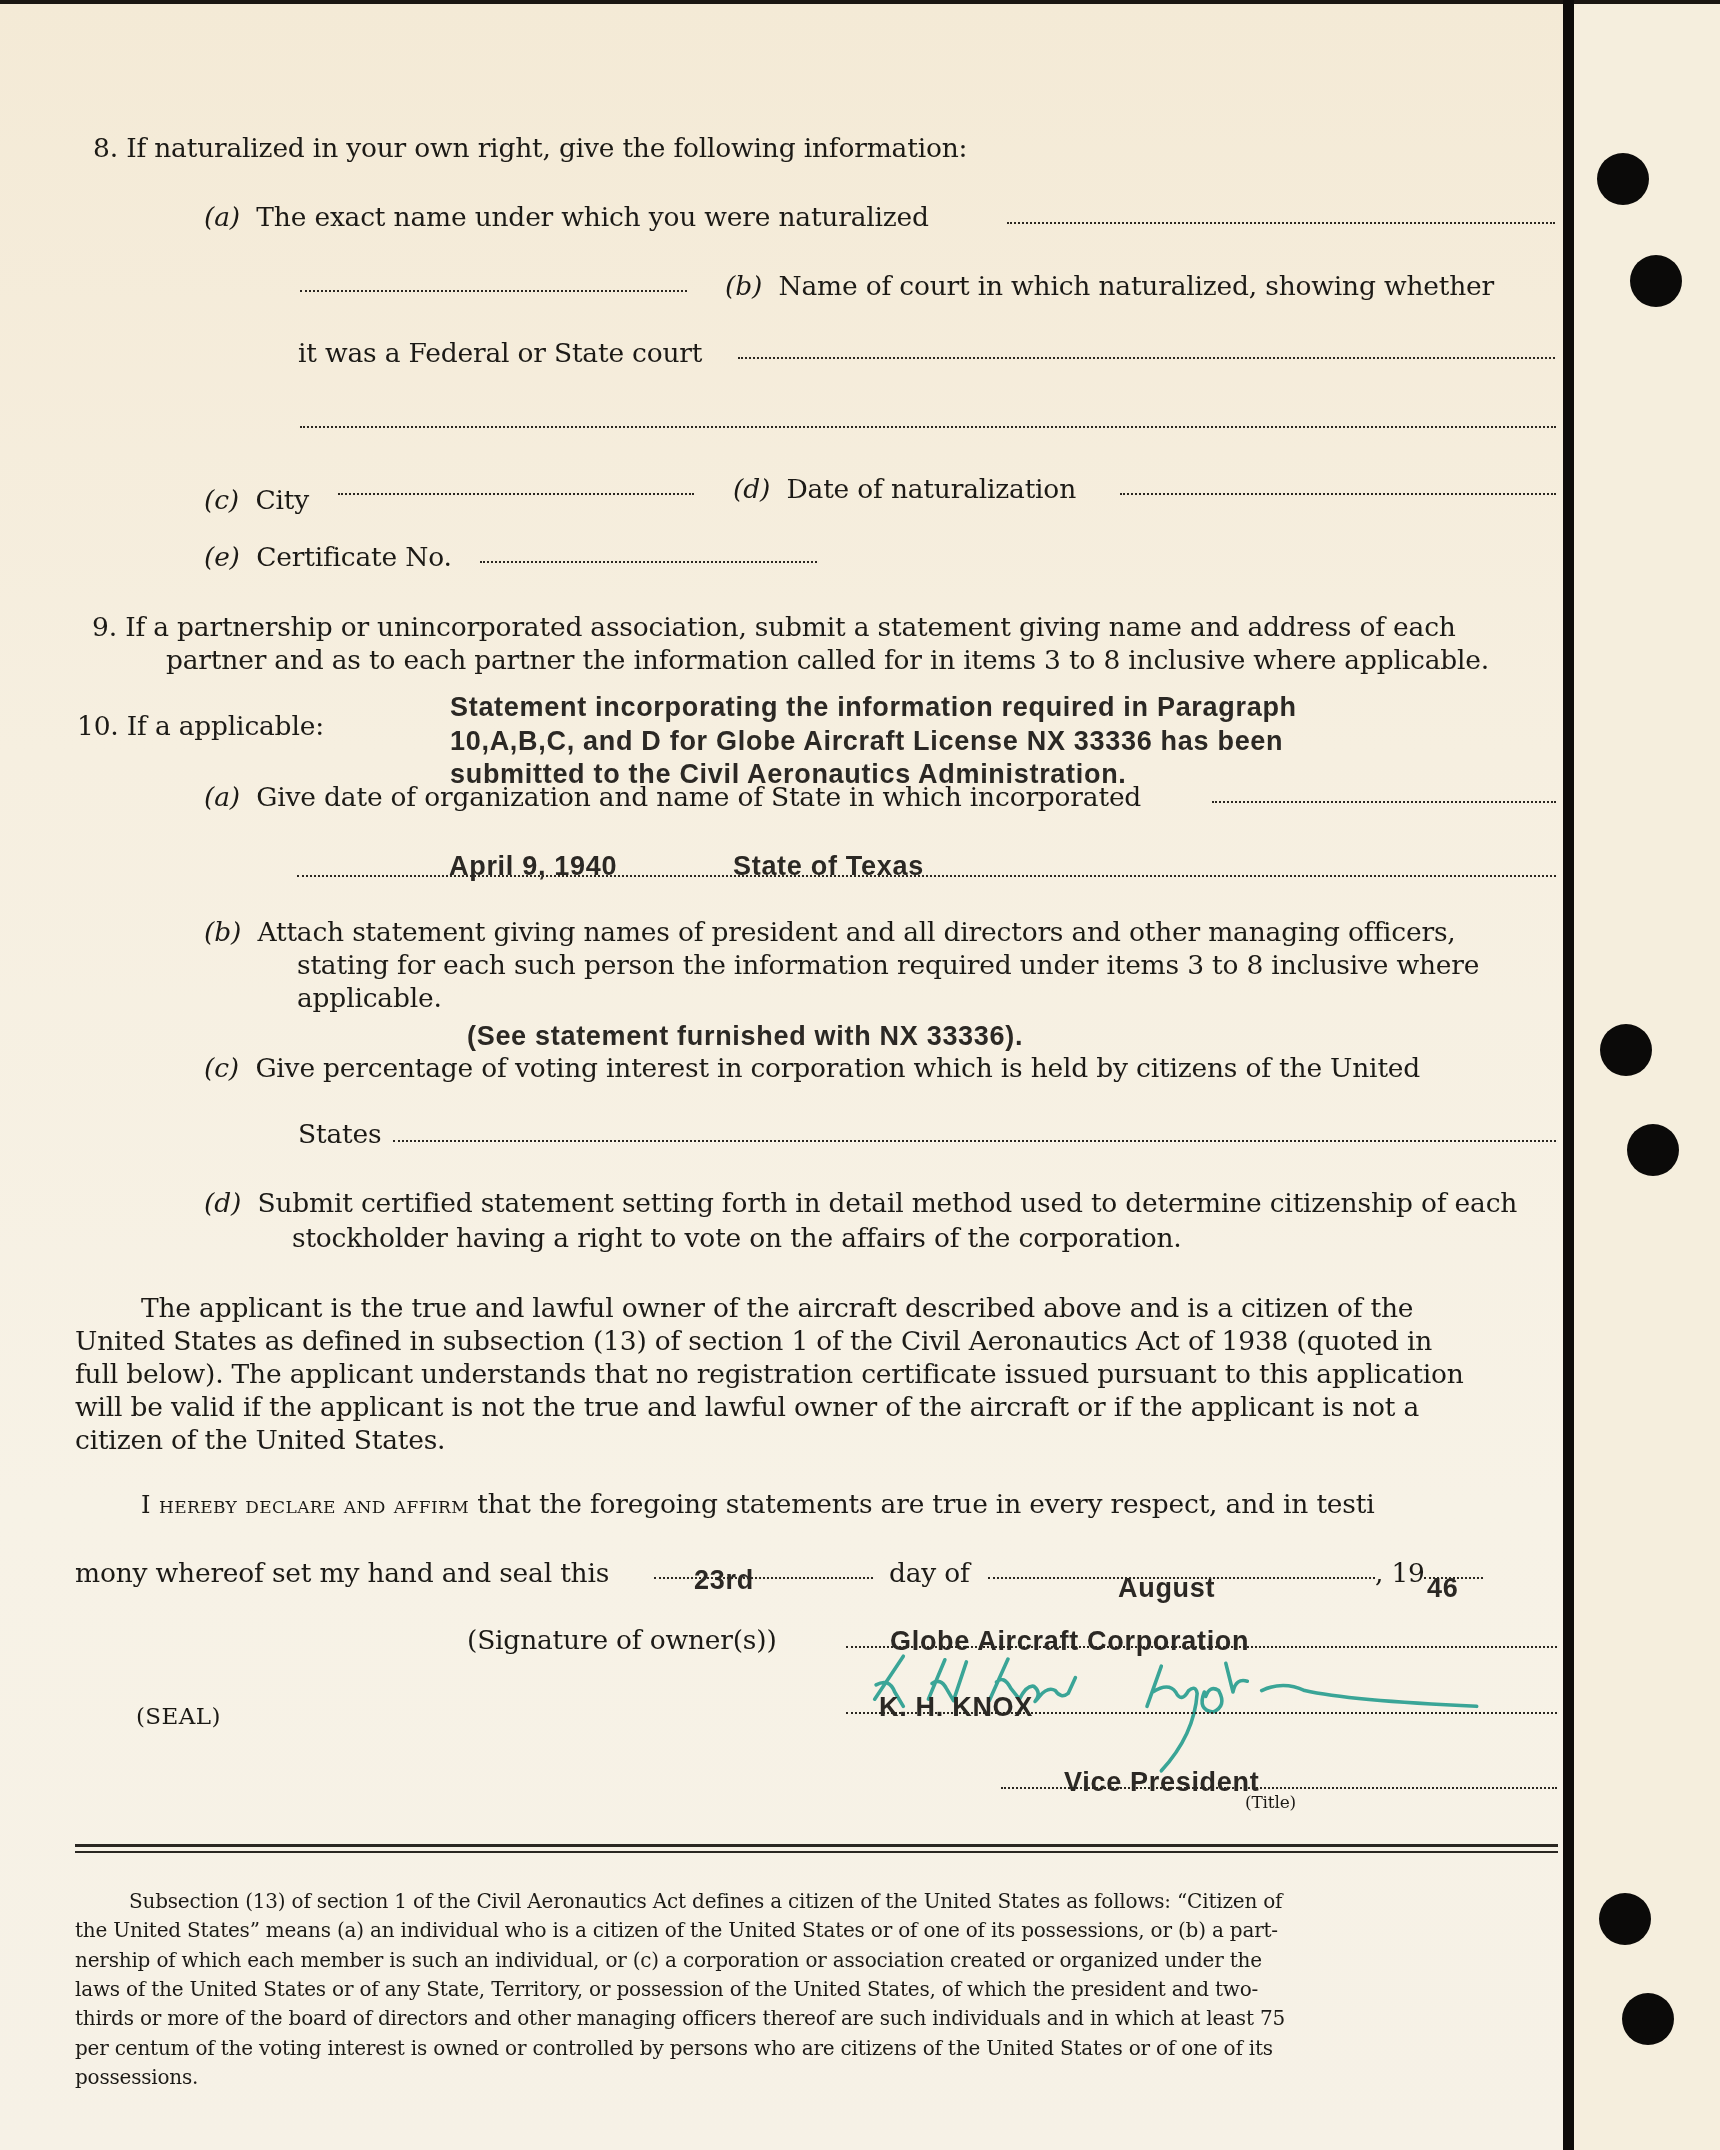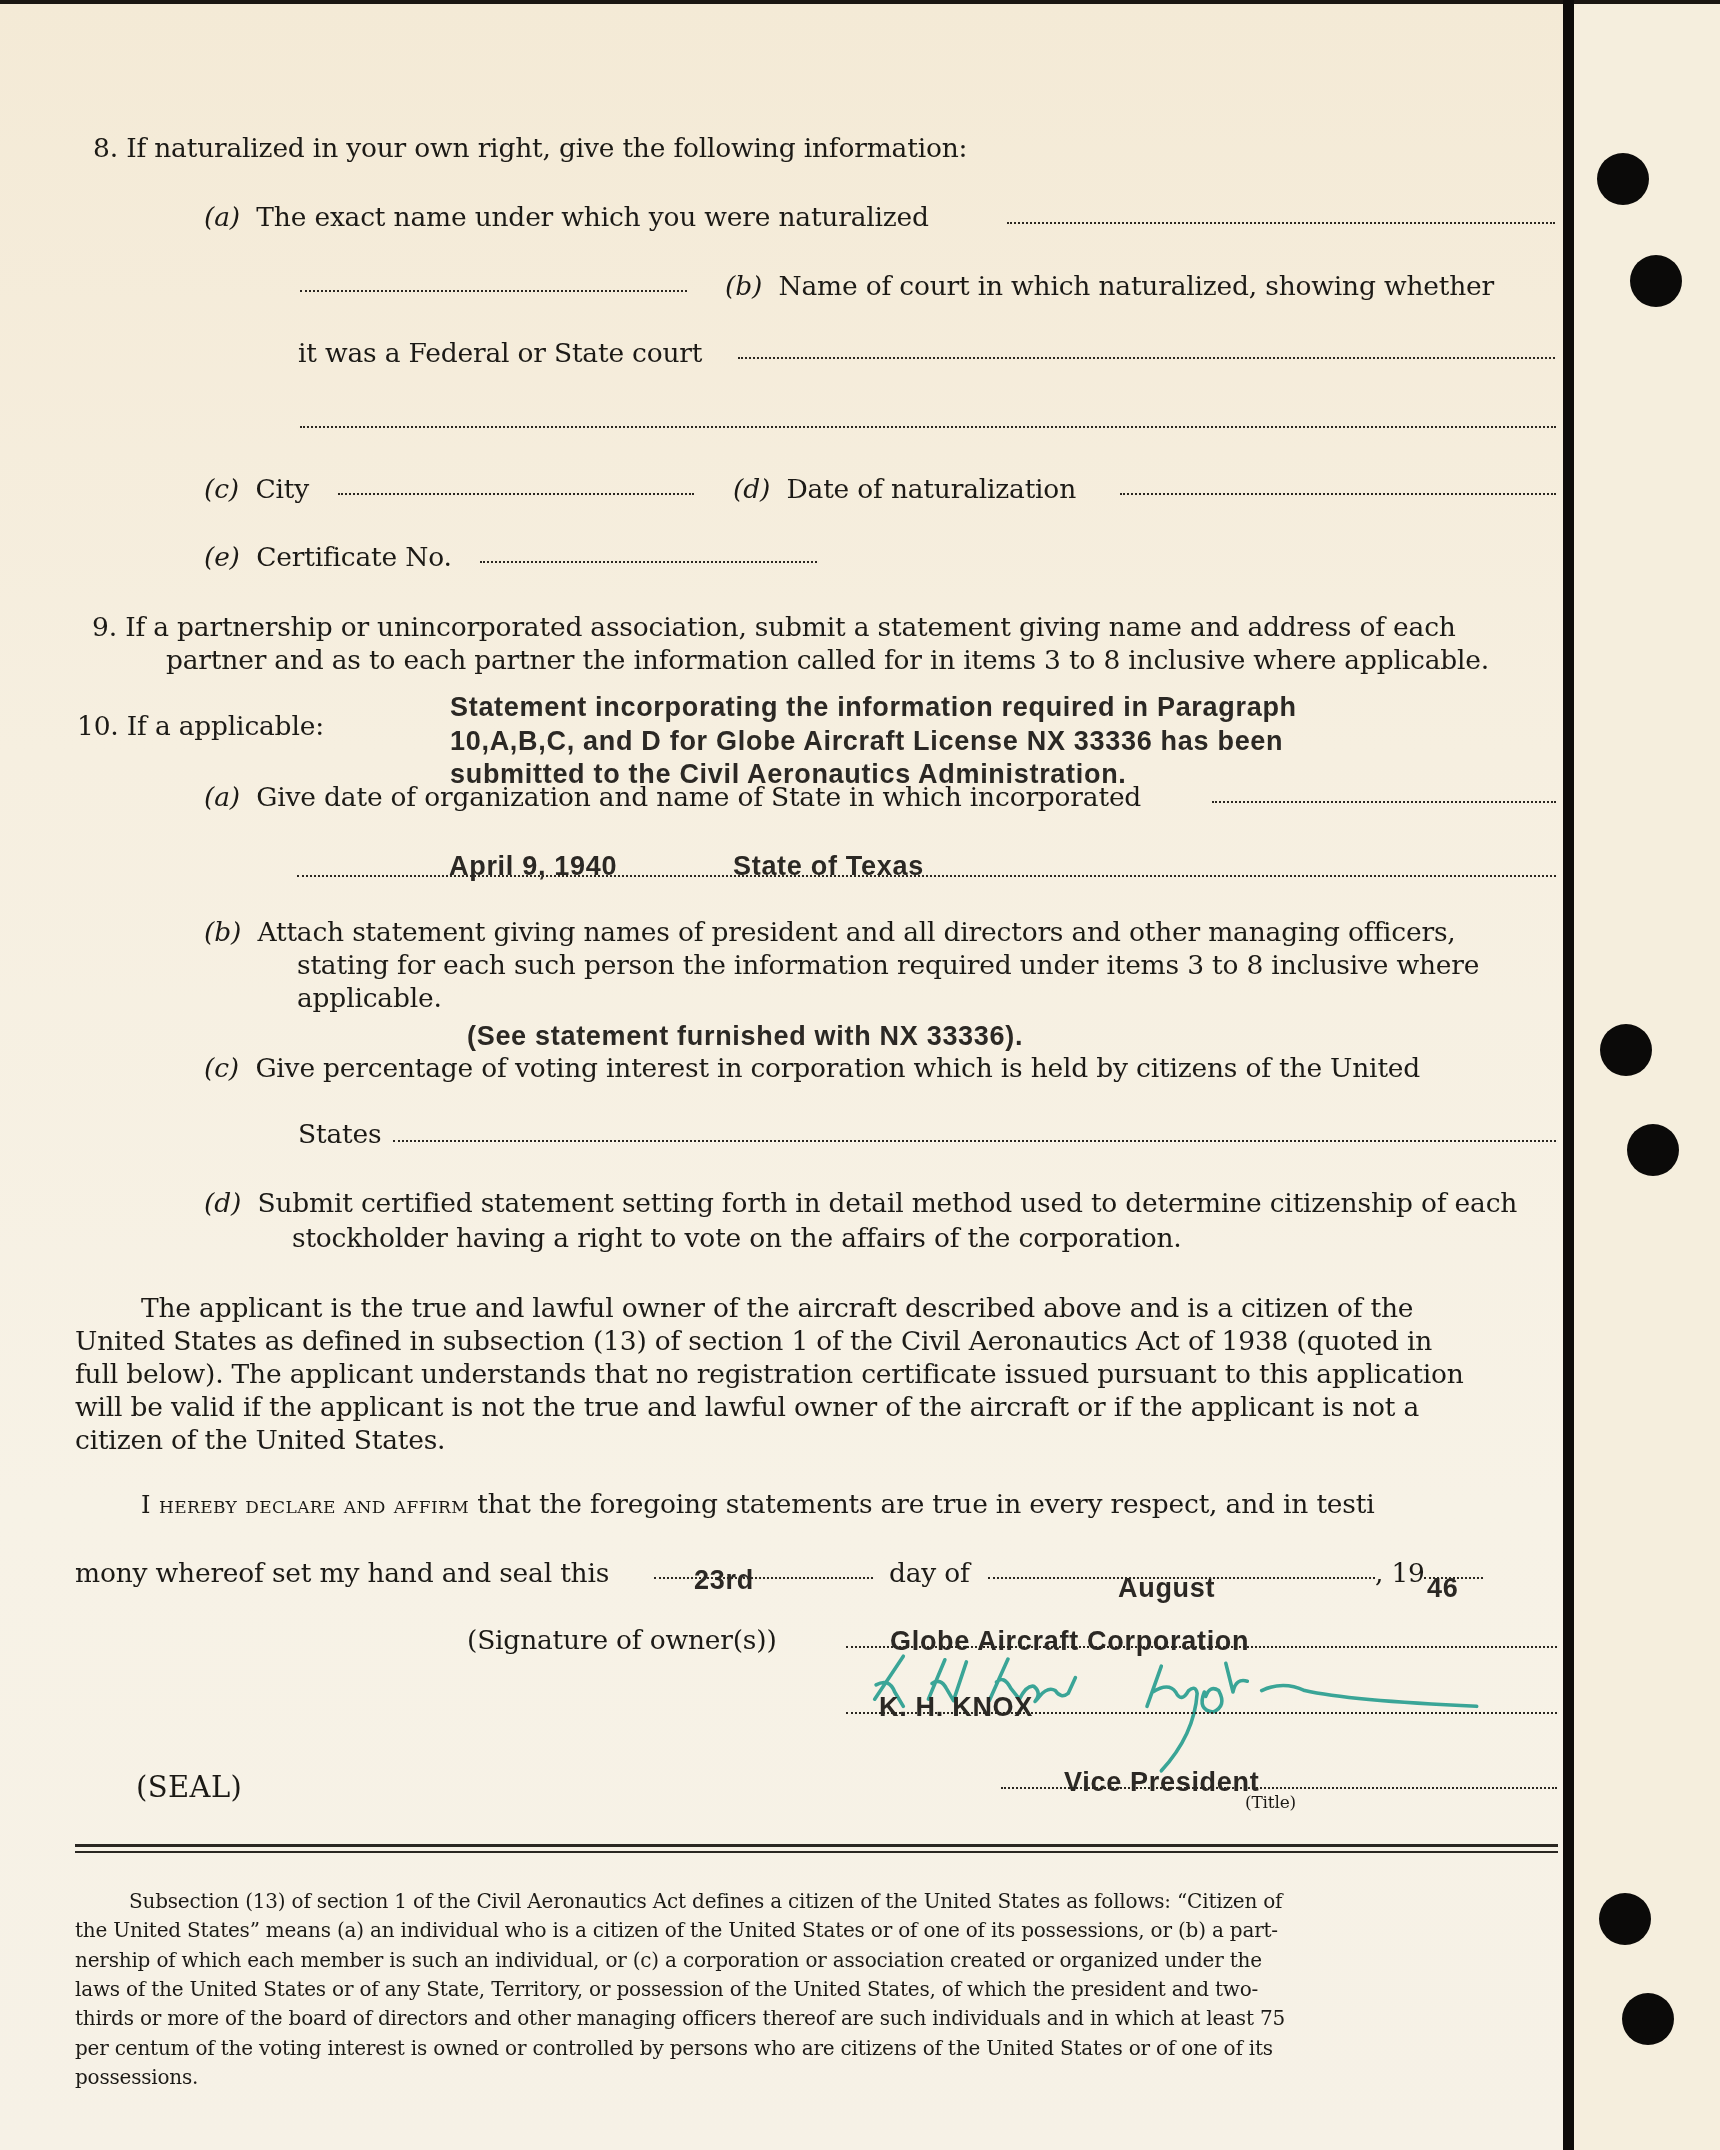--- a/index.html
+++ b/index.html
@@ -61,21 +61,21 @@
   <div class="t" style="left:725px; top:270px;">
     <span class="i">(b)</span>&nbsp;
     <span>Name of court in which naturalized, showing whether</span>
   </div>
   <div class="t" style="left:298px; top:337px;">
     <span>it was a Federal or State court</span>
   </div>
   <div class="line" style="left:738px; top:357px; width:817px;"></div>
   <div class="line" style="left:300px; top:426px; width:1256px;"></div>
 
-  <div class="t" style="left:204px; top:473px;">
+  <div class="t" style="left:204px; top:484px;">
     <span class="i">(c)</span>&nbsp;
     <span>City</span>
   </div>
   <div class="line" style="left:338px; top:493px; width:356px;"></div>
   <div class="t" style="left:733px; top:473px;">
     <span class="i">(d)</span>&nbsp;
     <span>Date of naturalization</span>
   </div>
   <div class="line" style="left:1120px; top:493px; width:436px;"></div>
 
@@ -162,21 +162,21 @@
       <path d="M180 72 L206 14 M190 46 Q200 36 210 55 L222 70 Q232 50 242 52 Q252 60 246 70 Q240 78 250 66 Q262 52 272 58 Q280 70 290 62 L300 40"></path>
       <path d="M400 80 L420 24 M408 60 Q430 46 440 60 Q448 76 458 58 Q468 50 470 62 Q466 120 420 170"></path>
       <path d="M480 60 Q470 85 492 88 Q512 80 500 58 Q488 50 482 66 M510 20 L520 60 Q524 40 540 45"></path>
       <path d="M560 58 Q590 44 620 58 Q680 72 860 80"></path>
     </g>
   </svg>
 
   <div class="line" style="left:846px; top:1712px; width:711px;"></div>
   <div class="tw" style="left:879px; top:1690px;">K. H. KNOX</div>
 
-  <div class="t" style="left:136px; top:1771px; font-size:29px; letter-spacing:0.4px;">(SEAL)</div>
+  <div class="t" style="left:136px; top:1700px; font-size:23px; letter-spacing:0.4px;">(SEAL)</div>
   <div class="line" style="left:1001px; top:1787px; width:556px;"></div>
   <div class="tw" style="left:1064px; top:1765px;">Vice President</div>
   <div class="t" style="left:1245px; top:1792px; font-size:17px; line-height:20px;">(Title)</div>
 
   <div class="rule" style="top:1844px;"></div>
   <div class="rule" style="top:1851px; height:2.2px;"></div>
 
   <div class="t small" style="left:129px; top:1887px;">Subsection (13) of section 1 of the Civil Aeronautics Act defines a citizen of the United States as follows: “Citizen of</div>
   <div class="t small" style="left:75px; top:1916px;">the United States” means (a) an individual who is a citizen of the United States or of one of its possessions, or (b) a part-</div>
   <div class="t small" style="left:75px; top:1946px;">nership of which each member is such an individual, or (c) a corporation or association created or organized under the</div>

